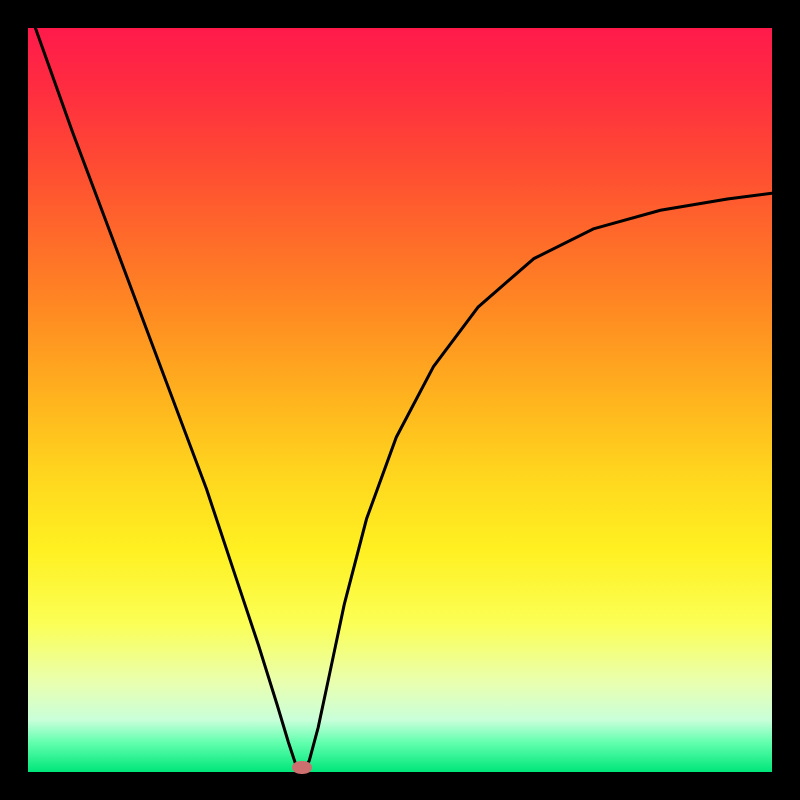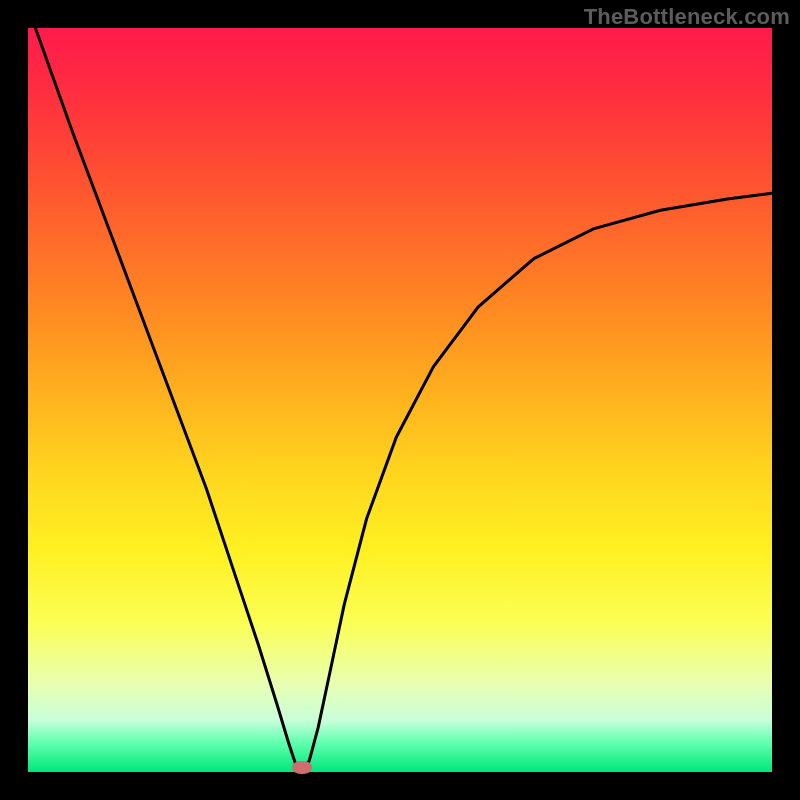--- a/index.html
+++ b/index.html
@@ -67,20 +67,19 @@
     width: 20px;
     height: 13px;
     background: #cd6f6e;
     border-radius: 9px / 6px;
   }
 </style>
 </head>
 <body>
 
 <div class="frame">
-  <div class="watermark">TheBottleneck.com</div>
   <div class="plot">
     <svg class="curve" viewBox="0 0 744 744" preserveAspectRatio="none">
       <path id="curvePath" d="M7.4 0.0 L44.6 104.2 L89.3 223.2 L133.9 342.2 L178.6 461.3 L208.3 550.6 L230.6 617.5 L249.2 677.0 L260.4 714.2 L267.8 736.6 L273.8 744.0 L281.2 732.8 L290.2 699.4 L301.3 647.3 L316.2 576.6 L338.5 491.0 L368.3 409.2 L405.5 338.5 L450.1 279.0 L505.9 230.6 L565.4 200.9 L632.4 182.3 L699.4 171.1 L744.0 165.2"></path>
     </svg>
     <div class="marker" id="marker" style="left: 263.792px; top: 733.28px;"></div>
   </div>
 </div>
 
 </body></html>

